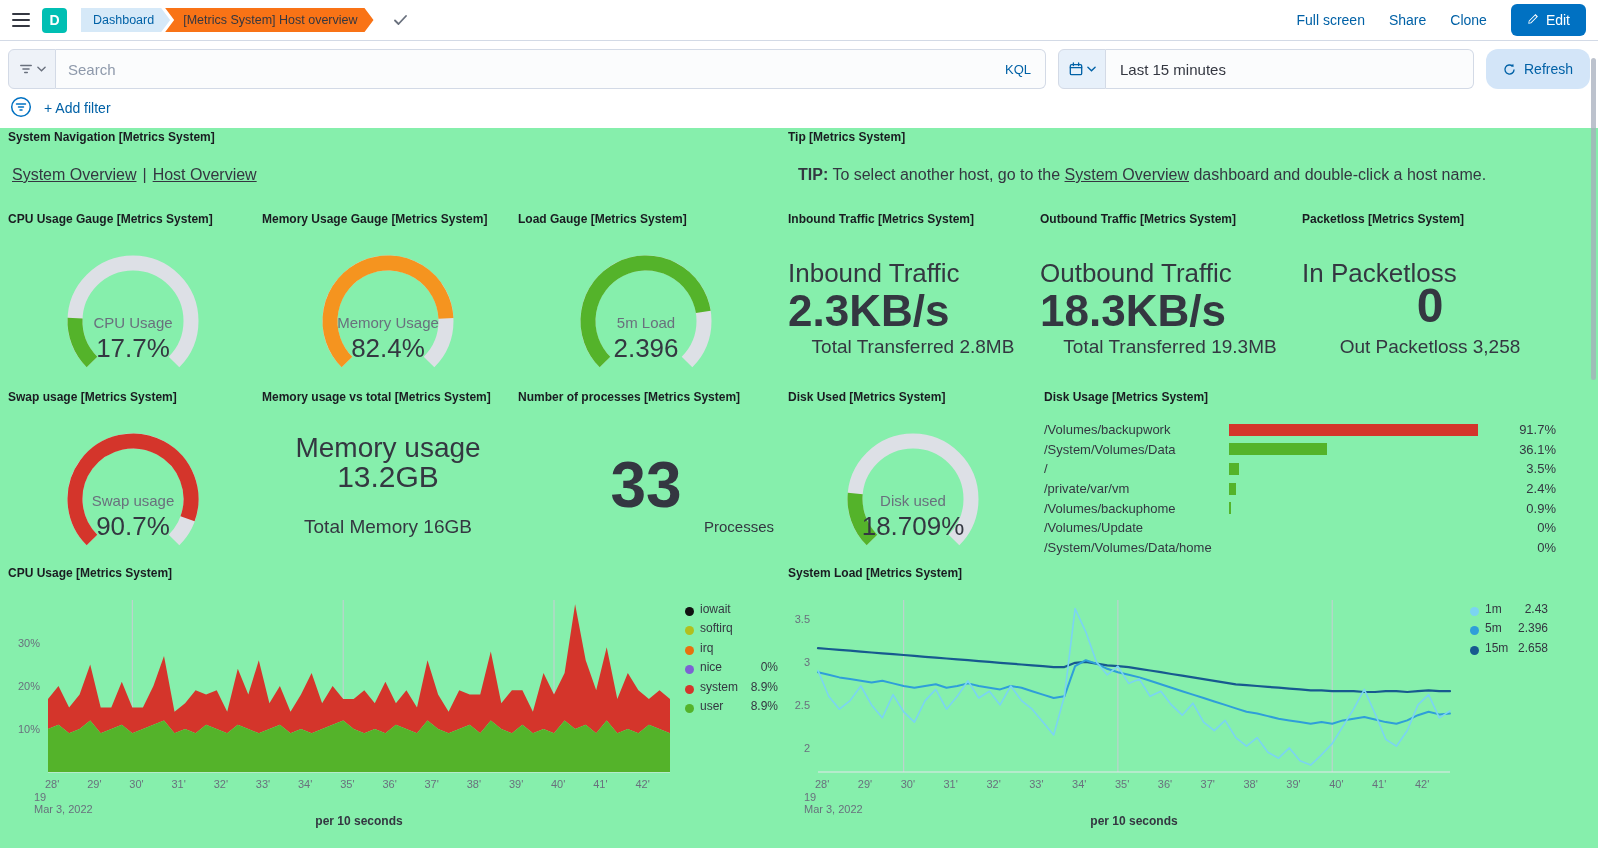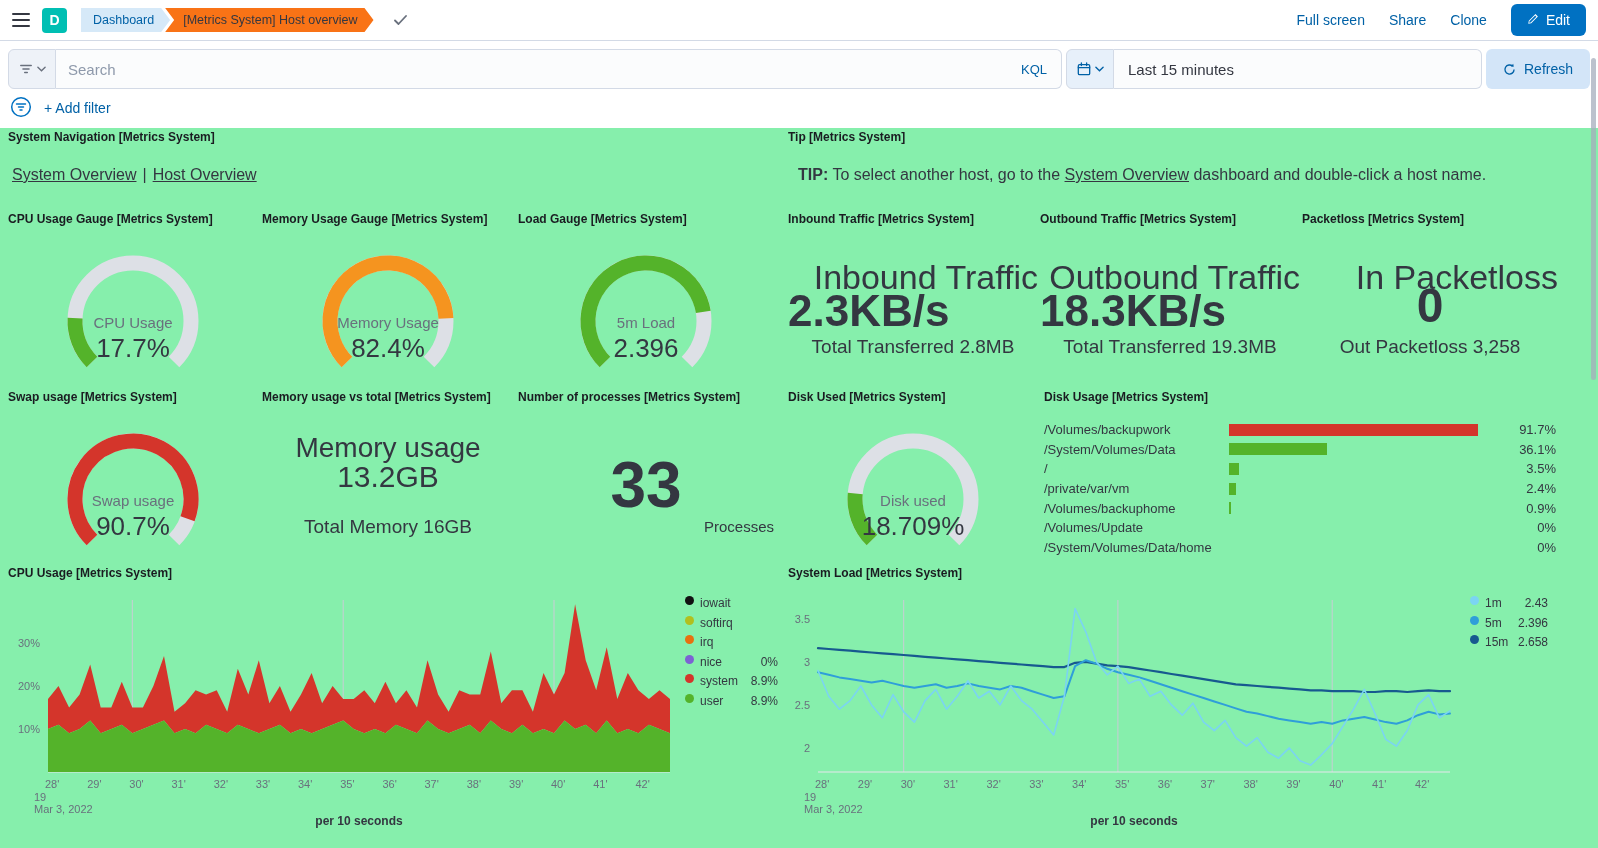--- a/index.html
+++ b/index.html
@@ -12,70 +12,70 @@
   .logo{width:25px;height:25px;border-radius:4px;background:#00bfb3;color:#fff;font-weight:700;font-size:14px;display:flex;align-items:center;justify-content:center}
   .crumbs{display:flex;align-items:center;margin-left:2px}
   .crumb{height:24px;display:flex;align-items:center;font-size:12.5px;white-space:nowrap}
   .crumb.first{background:#d6e9f8;color:#0061a6;padding:0 16px 0 12px;clip-path:polygon(0 0,calc(100% - 9px) 0,100% 50%,calc(100% - 9px) 100%,0 100%)}
   .crumb.second{background:#f97316;color:#343741;margin-left:-5px;padding:0 16px 0 18px;clip-path:polygon(0 0,calc(100% - 9px) 0,100% 50%,calc(100% - 9px) 100%,0 100%,9px 50%)}
   .check-wrap{margin-left:8px;display:flex;align-items:center}
   .top-actions{margin-left:auto;display:flex;align-items:center;gap:24px}
   .top-link{color:#0061a6;font-size:14px;cursor:pointer;white-space:nowrap}
   .edit-btn{display:flex;align-items:center;gap:7px;background:#0071c2;color:#fff;border:none;border-radius:6px;height:32px;padding:0 16px;font-size:14px;cursor:pointer;font-family:inherit}
   
-  .querybar{display:flex;align-items:flex-end;padding:8px 8px 7px;gap:4px}
+  .querybar{display:flex;align-items:flex-end;padding:8px 8px 7px;gap:12px}
   .search-group{flex:1;display:flex}
   .qbtn{display:flex;align-items:center;justify-content:center;gap:4px;width:48px;height:40px;background:#eef2f8;border:1px solid #d3dae6;border-radius:6px 0 0 6px;cursor:pointer}
   .search-box{flex:1;display:flex;align-items:center;height:40px;background:#fbfcfd;border:1px solid #d3dae6;border-left:none;border-radius:0 6px 6px 0}
   .search-box input{flex:1;border:none;outline:none;background:transparent;font-size:15px;padding:0 12px;color:#343741;font-family:inherit}
   .search-box input::placeholder{color:#8e99ab}
   .kql{padding:0 14px;font-size:13px;color:#0061a6;cursor:pointer}
   .date-group{display:flex}
   .calbtn{display:flex;align-items:center;justify-content:center;gap:4px;width:48px;height:40px;background:#e7f0fa;border:1px solid #d3dae6;border-radius:6px 0 0 6px;cursor:pointer}
   .time-box{width:368px;height:40px;background:#fbfcfd;border:1px solid #d3dae6;border-left:none;border-radius:0 6px 6px 0;display:flex;align-items:center}
   .time-box input{flex:1;border:none;outline:none;background:transparent;font-size:15px;padding:0 14px;color:#343741;font-family:inherit}
-  .refresh-btn{display:flex;align-items:center;justify-content:center;gap:8px;width:104px;height:40px;background:#d3e5f8;color:#0061a6;border:none;border-radius:6px;font-size:14px;font-weight:500;cursor:pointer;font-family:inherit}
+  .refresh-btn{display:flex;align-items:center;justify-content:center;gap:8px;width:104px;height:40px;background:#d3e5f8;color:#0061a6;border:none;border-radius:12px;font-size:14px;font-weight:500;cursor:pointer;font-family:inherit}
   
   .filterbar{display:flex;align-items:center;gap:12px;padding:2px 10px 8px;height:30px}
   .add-filter{color:#0061a6;font-size:14px;cursor:pointer}
   
   .content{position:absolute;left:0;top:128px;width:1598px;height:720px;background:#86efac}
   .panel{position:absolute}
   .panel-title{font-size:12px;font-weight:700;color:#1a1c21;cursor:pointer;white-space:nowrap}
   .links-line{margin-top:22px;padding-left:4px;font-size:16px}
   .nav-link{color:#343741;text-decoration:underline;cursor:pointer}
   .sep{margin:0 6px;color:#343741}
   .tip-line{margin-top:22px;padding-left:10px;font-size:16px;color:#343741}
   .tip-line b{font-weight:700}
   .tip-link{text-decoration:underline;cursor:pointer;color:#343741}
   
   .gauge-svg{position:absolute;left:50%;transform:translateX(-50%);top:36px}
   .gauge-label{position:absolute;left:0;right:0;top:102px;text-align:center;font-size:15px;color:#69707d}
   .gauge-value{position:absolute;left:0;right:0;top:121px;text-align:center;font-size:26px;color:#343741;font-weight:500}
   
-  .bm-label{position:absolute;left:0;right:0;top:46px;text-align:right;font-size:34px;color:#343741}
+  .bm-label{position:absolute;left:0;right:8px;top:46px;text-align:left;font-size:26px;color:#343741}
   .bm-value{position:absolute;left:0;right:0;top:74px;text-align:left;font-size:44px;font-weight:700;color:#343741}
   .bm-sub{position:absolute;left:0;right:0;top:124px;text-align:center;font-size:19px;color:#343741}
   .mt-label{position:absolute;left:0;right:0;top:42px;text-align:center;font-size:28px;color:#343741}
   .mt-value{position:absolute;left:0;right:0;top:70px;text-align:center;font-size:30px;font-weight:400;color:#343741}
   .pl-value{position:absolute;left:0;right:0;top:66px;text-align:center;font-size:48px;font-weight:700;color:#343741}
   .proc-value{position:absolute;left:0;right:0;top:58px;text-align:center;font-size:64px;font-weight:700;color:#343741}
   .proc-label{position:absolute;left:0;right:0;top:128px;text-align:right;font-size:15px;color:#343741}
   
   .disk-rows{position:absolute;left:2px;right:2px;top:30px}
   .disk-row{display:flex;align-items:center;height:19.6px;font-size:13px}
   .dl{width:185px;color:#343741;white-space:nowrap;overflow:hidden}
   .dtrack{width:272px;height:12px;position:relative}
   .dbar{display:block;height:12px}
   .dp{flex:1;text-align:right;color:#343741}
   
   .chart-svg{position:absolute;left:0;top:26px}
   svg text.tick{font-size:11px;fill:#69707d;font-family:"Liberation Sans","DejaVu Sans",sans-serif}
   .legend{position:absolute;top:30px}
-  .legend-row{display:flex;align-items:flex-start;gap:6px;height:19.5px;font-size:12px;cursor:pointer}
+  .legend-row{display:flex;align-items:flex-end;gap:6px;height:19.5px;font-size:12px;cursor:pointer}
   .legend-row .dot{width:9px;height:9px;border-radius:50%;flex:0 0 9px}
   .legend-row .ll{flex:1;color:#343741}
   .legend-row .lv{color:#343741;text-align:right}
   .xaxis-label{position:absolute;top:248px;text-align:center;font-size:12px;font-weight:700;color:#343741}
   
   .scroll-thumb{position:absolute;right:2px;top:58px;width:5px;height:322px;background:#a6aebc;border-radius:3px;opacity:.75}
 </style>
 </head>
 <body>
 

